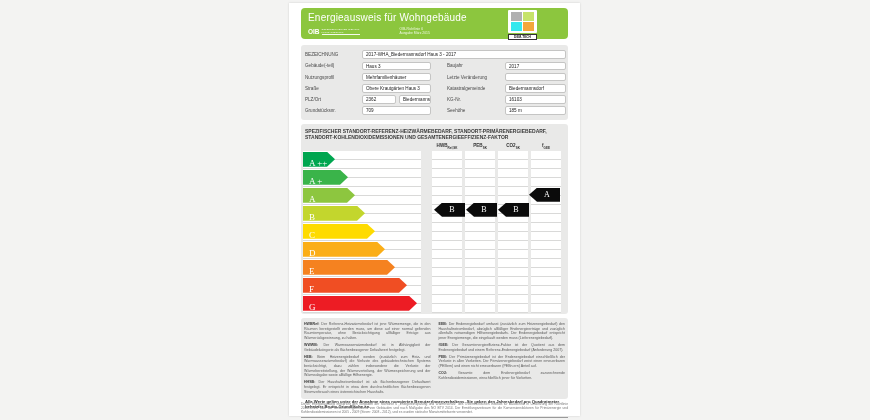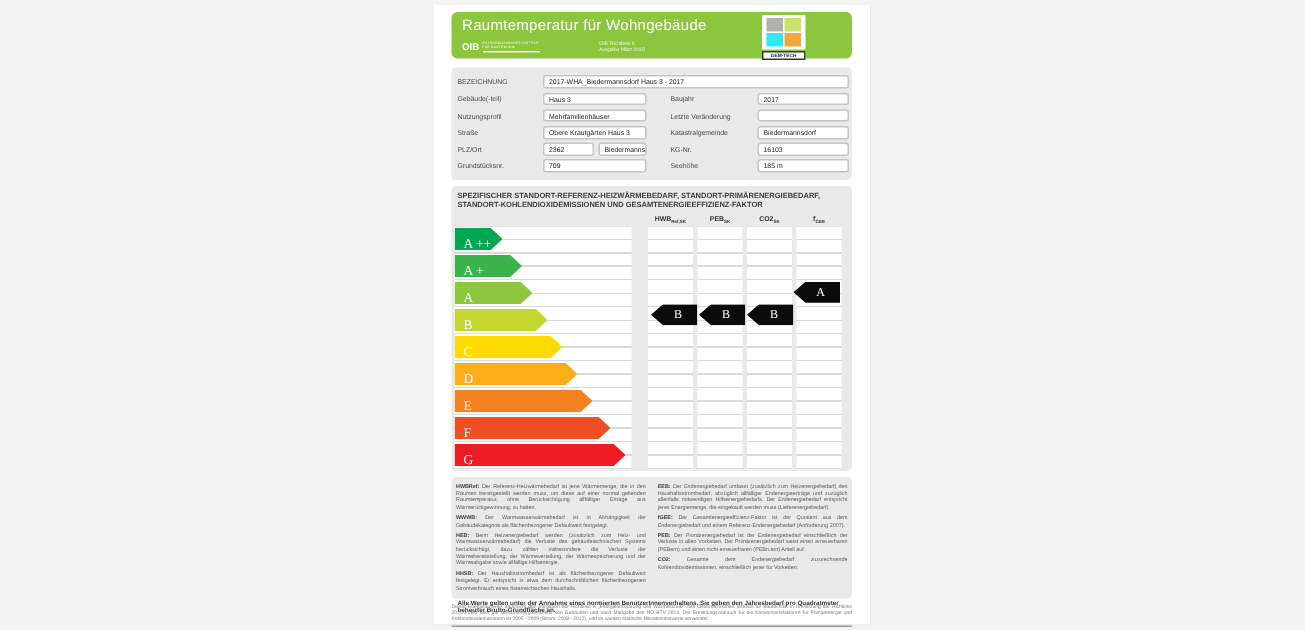--- a/index.html
+++ b/index.html
@@ -71,21 +71,21 @@
   .disclaimer{margin-top:3px;font-size:3.3px;line-height:4px;color:#777;text-align:justify;}
   .footer{margin-top:3px;border-top:.7px solid #9a9a9a;position:relative;height:10px;
     font-size:5px;color:#3f3f3f;padding-top:2.5px;box-sizing:content-box;}
 </style>
 </head>
 <body>
 
 <div class="page">
 
   <div class="banner">
-    <div class="banner-title">Raumtemperatur für Wohngebäude</div>
+    <div class="banner-title">Energieausweis für Wohngebäude</div>
     <div class="banner-sub">
       <div class="oib">
         <span class="oib-name">OIB</span>
         <span class="oib-lines">
           <div>ÖSTERREICHISCHES INSTITUT</div>
           <div>FÜR BAUTECHNIK</div>
         </span>
       </div>
       <div class="richtlinie">
         <div>OIB-Richtlinie 6</div>

